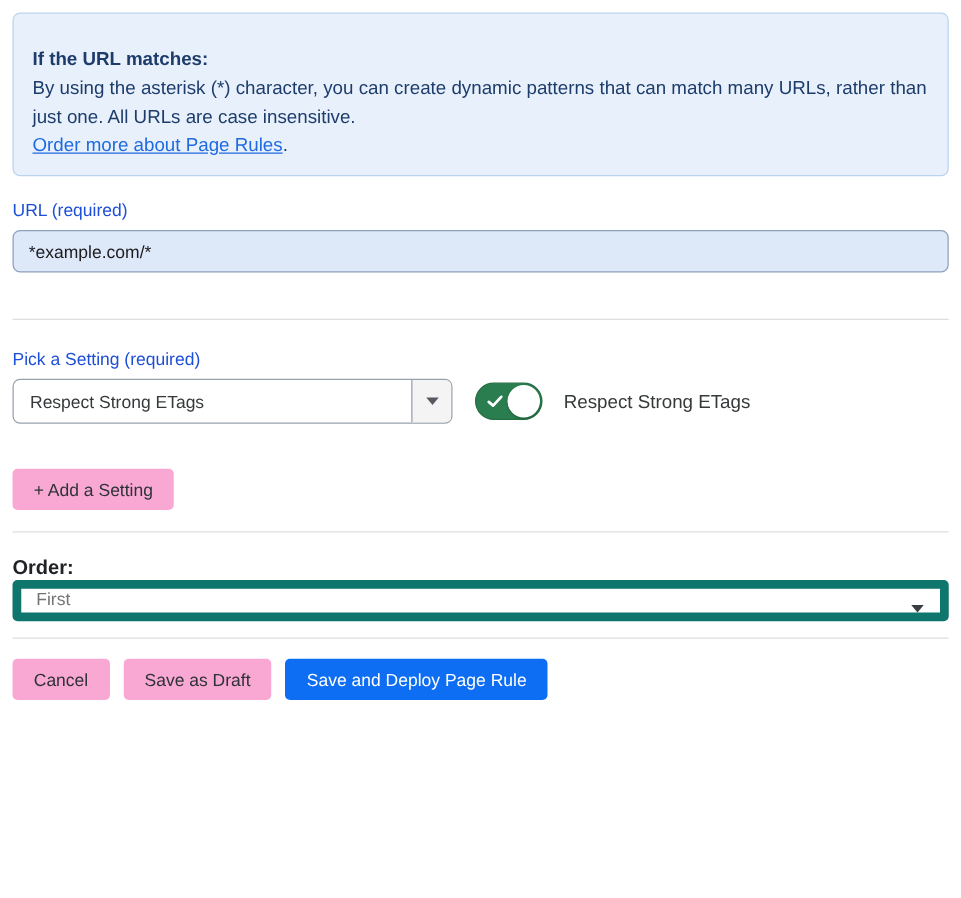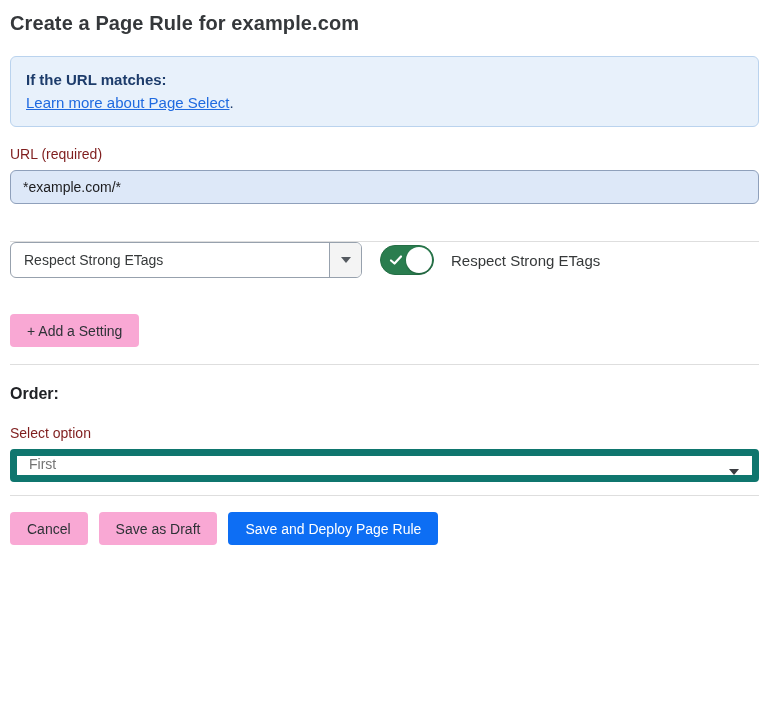--- a/index.html
+++ b/index.html
@@ -15,34 +15,34 @@
   .page-title {
     font-size: 20px; font-weight: 700; color: #35383b;
     margin: 2px 0 21px 0; letter-spacing: 0.1px;
   }
 
   
   .info-box {
     background: #e8f1fb;
     border: 1px solid #bad3ee;
     border-radius: 6px;
-    padding: 11px 15px 12px 15px;
+    padding: 25px 15px 12px 15px;
     color: #1d3c6b;
     font-size: 15px;
     line-height: 23px;
     margin-bottom: 19px;
   }
   .info-heading { font-weight: 700; }
   .info-link { color: #1f6ae0; text-decoration: underline; cursor: pointer; }
   .info-link-suffix { color: #1d3c6b; }
 
   
   .field-label {
     display: block;
-    font-size: 14px; color: #7f1d1d;
+    font-size: 14px; color: #1d4ed8;
     margin-bottom: 8px;
   }
 
   
   .url-input {
     width: 749px; height: 33px;
     background: #dde8f8;
     border: 1px solid #8fa0bb;
     border-radius: 6px;
     padding: 16px 12px;
@@ -155,33 +155,34 @@
     max-width: 749px;
   }
 
   .footer-buttons { display: flex; align-items: center; margin-top: 16px; gap: 11px; }
 </style>
 </head>
 <body>
 
 <div class="container">
 
-  <h1 class="page-title">Create a Page Rule for example.com</h1>
 
   <div class="info-box">
     <div class="info-heading">If the URL matches:</div>
-    <div><a class="info-link">Learn more about Page Select</a><span class="info-link-suffix">.</span></div>
+    <div class="info-body">By using the asterisk (*) character, you can create dynamic patterns that can match many URLs, rather than just one. All URLs are case insensitive.</div>
+    <div><a class="info-link">Order more about Page Rules</a><span class="info-link-suffix">.</span></div>
   </div>
 
   <label class="field-label">URL (required)</label>
   <input class="url-input" type="text" value="*example.com/*" style="">
 
   <hr class="divider divider-1">
 
 
+  <label class="field-label setting-label-row">Pick a Setting (required)</label>
 
   <div class="setting-row">
     <div class="select-widget">
       <div class="select-value">Respect Strong ETags</div>
       <div class="select-arrow-box">
         <span class="caret-down"></span>
       </div>
     </div>
     <div class="toggle-group">
       <div class="toggle">
@@ -195,21 +196,20 @@
       <span class="toggle-label">Respect Strong ETags</span>
     </div>
   </div>
 
   <button class="btn add-setting-btn">+ Add a Setting</button>
 
   <hr class="divider divider-2">
 
   <h2 class="section-heading">Order:</h2>
 
-  <label class="field-label order-select-label">Select option</label>
 
   <div class="order-select">
     <span>First</span>
     <span class="caret-down"></span>
   </div>
 
 
   <hr class="divider divider-3">
 
   <div class="footer-buttons">

